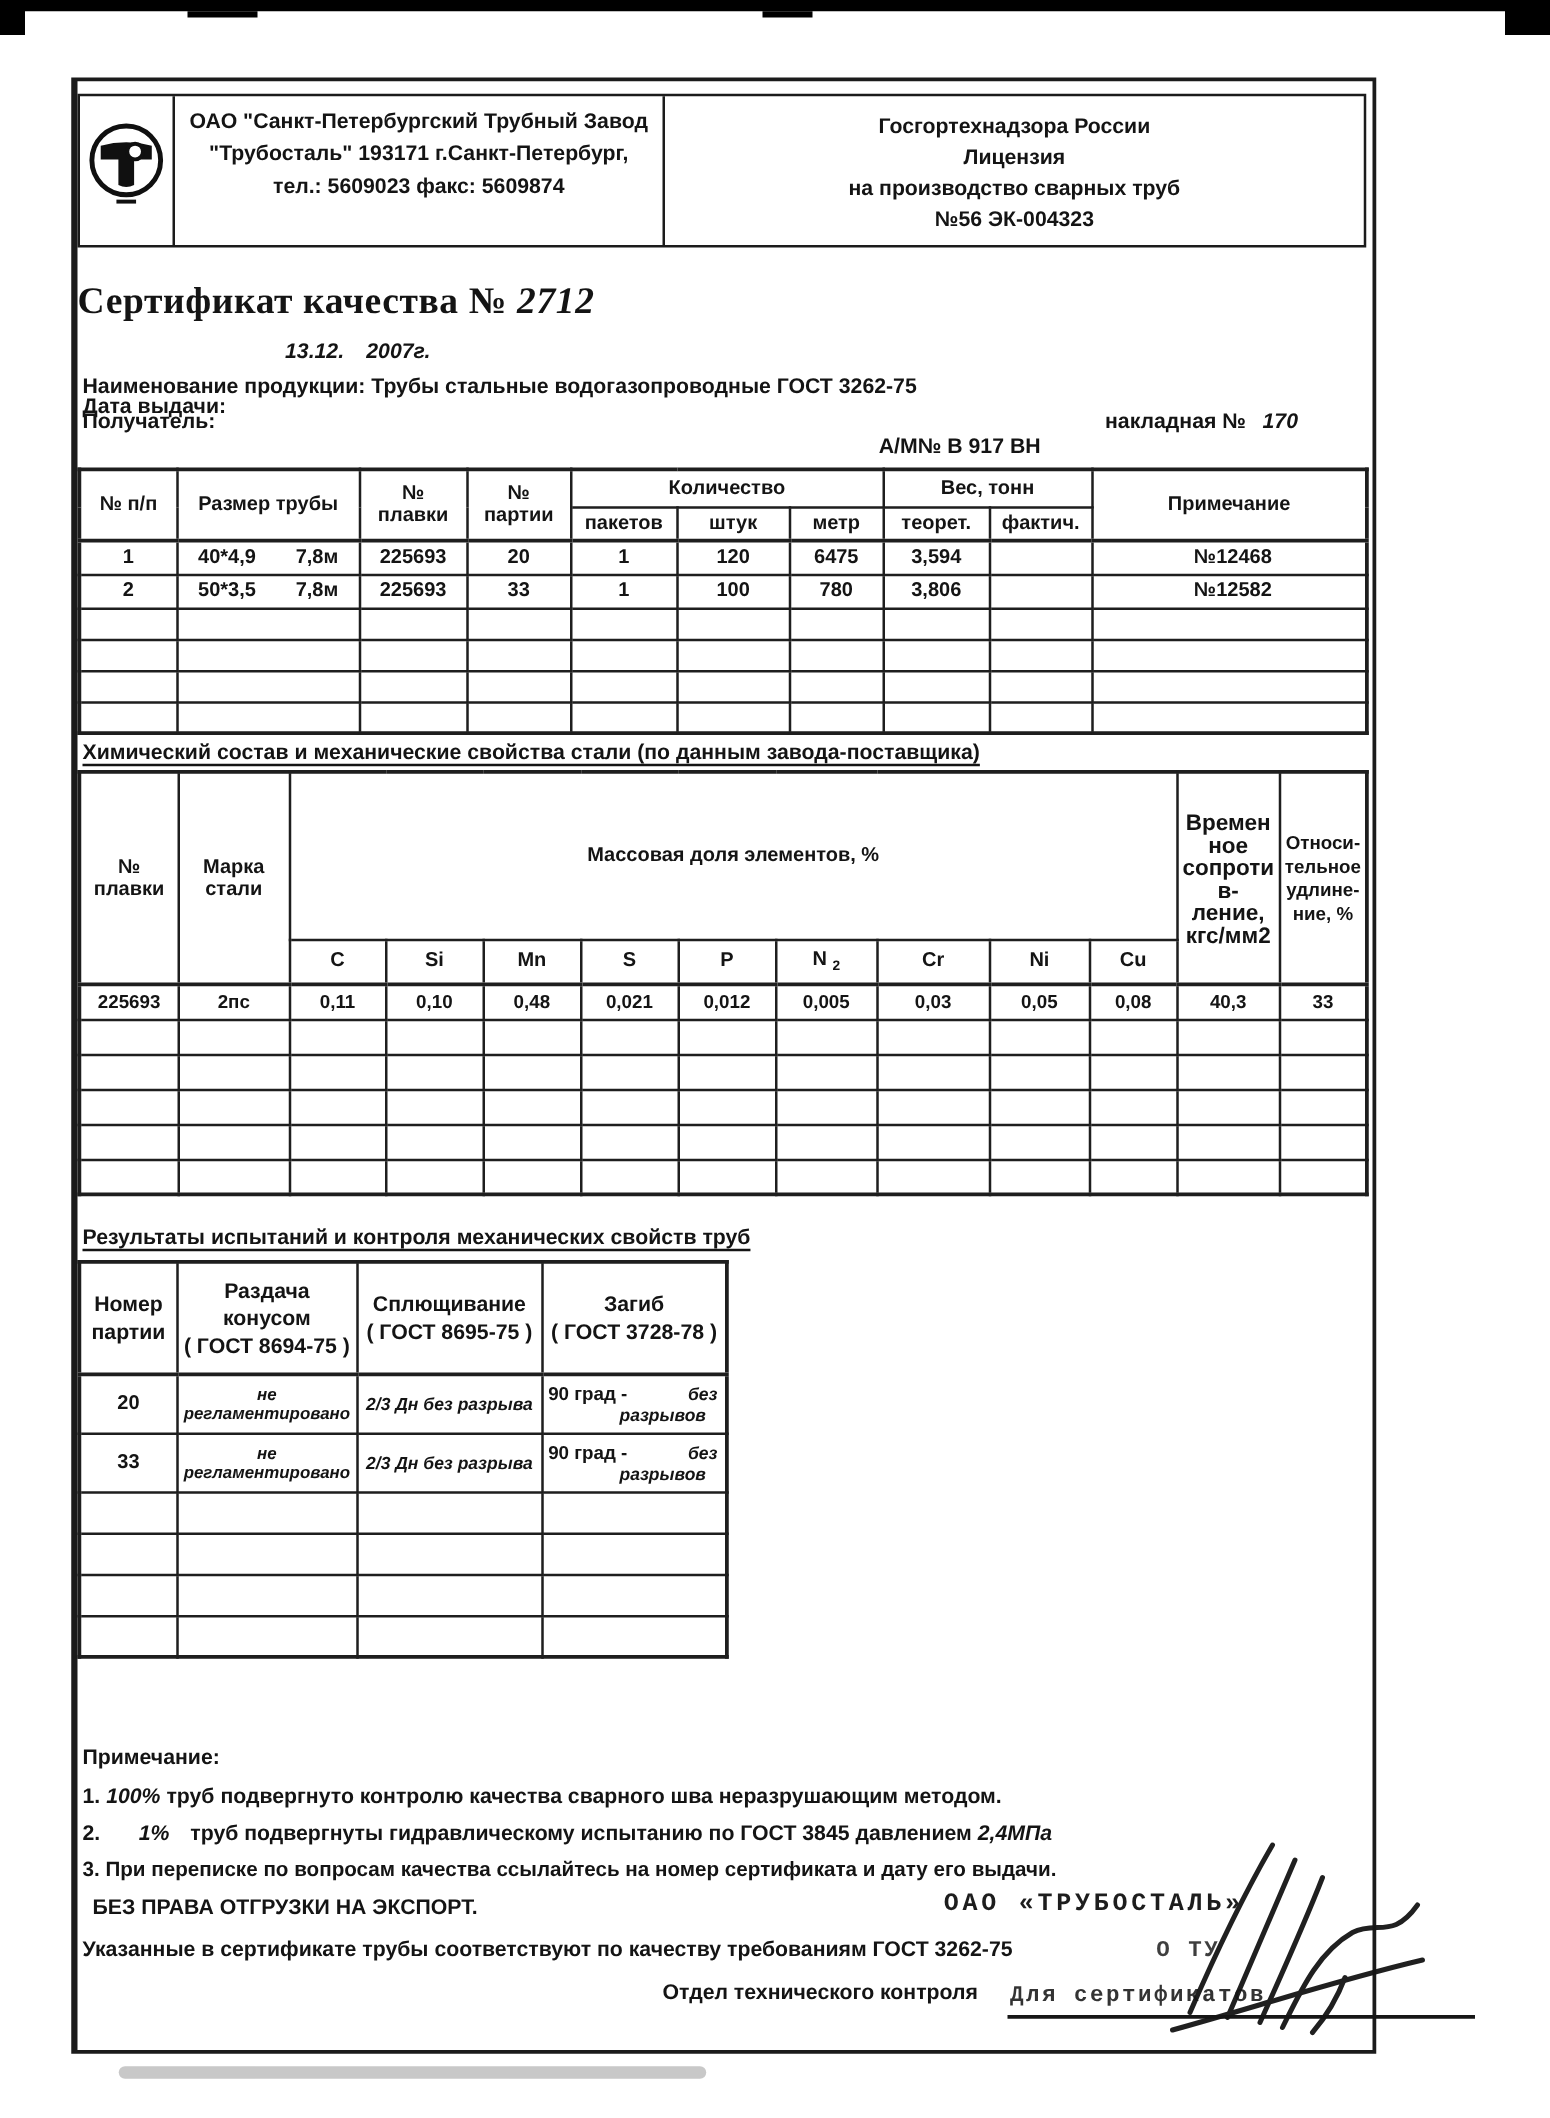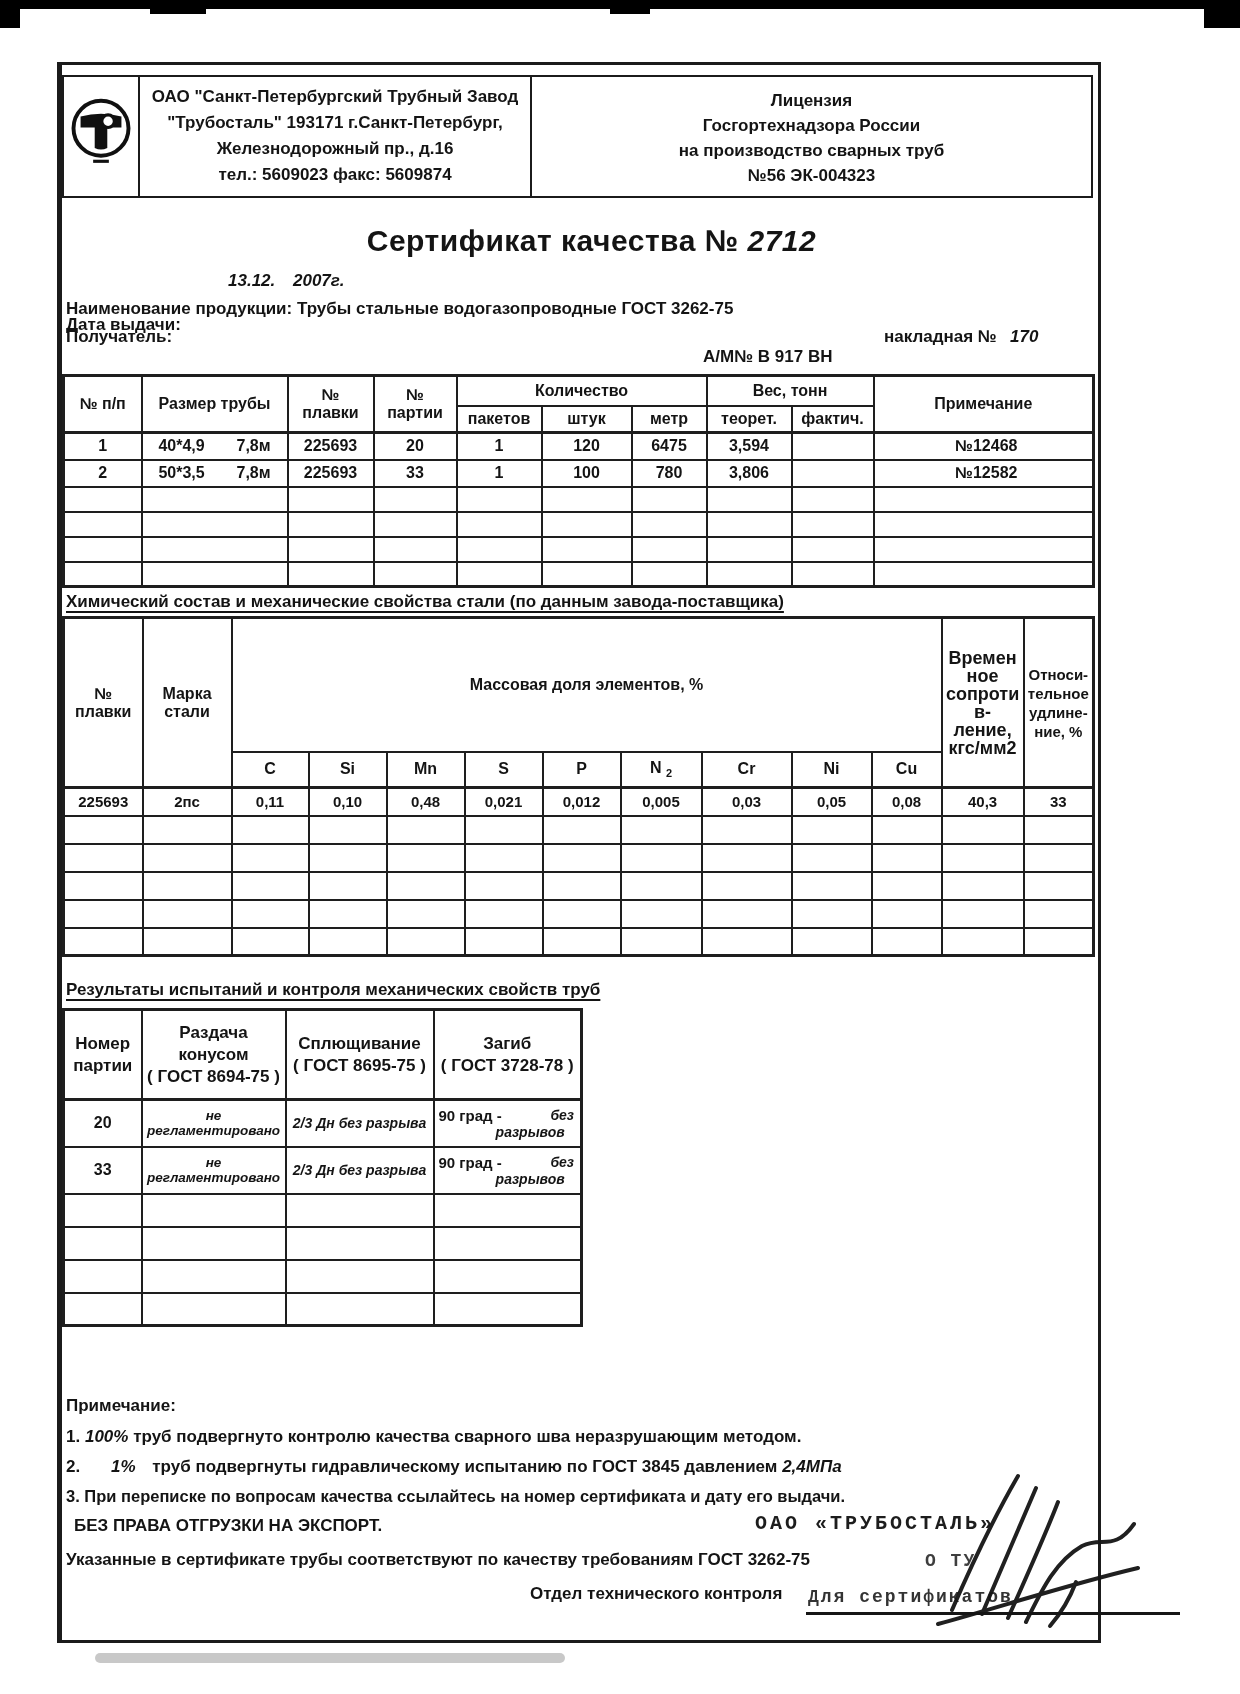--- a/index.html
+++ b/index.html
@@ -16,21 +16,21 @@
   .scan-nub2{left:610px;top:9px;width:40px;height:5px;background:#000;}
   .scan-smudge{left:95px;top:1653px;width:470px;height:10px;background:#ababab;opacity:.65;border-radius:5px;}
   
   .doc-border{left:57px;top:62px;width:1036px;height:1575px;border:3px solid #1b1b1b;border-left-width:5px;}
   
   .head-box{left:62px;top:75px;width:1031px;height:123px;border:2px solid #1b1b1b;display:flex;box-sizing:border-box;}
   .head-logo{width:76px;border-right:2px solid #1b1b1b;display:flex;align-items:flex-start;justify-content:center;padding-top:8px;box-sizing:border-box;}
   .head-company{width:392px;border-right:2px solid #1b1b1b;box-sizing:border-box;text-align:center;padding-top:7px;font-size:17px;line-height:26px;font-weight:700;}
   .head-license{flex:1;text-align:center;padding-top:11px;font-size:17px;line-height:25px;font-weight:700;}
   
-  .title{left:76px;top:224px;width:1031px;text-align:center;font-size:30px;font-weight:700;letter-spacing:.5px;}
+  .title{left:62px;top:224px;width:1031px;font-size:30px;font-weight:700;letter-spacing:.5px;font-family:Liberation Serif, serif;}
   .meta{font-size:17px;font-weight:700;}
   
   .grid{border-collapse:collapse;table-layout:fixed;border:3px solid #1e1e1e;}
   .grid th,.grid td{border:2px solid #1e1e1e;padding:0;text-align:center;vertical-align:middle;
        font-weight:700;color:#141414;overflow:hidden;}
   .grid .thickb{border-bottom-width:3px;}
   .fs16{font-size:16px;}
   .fs15{font-size:15px;}
   .sizecell{display:flex;justify-content:space-around;align-items:center;}
   .note-cell{text-align:right;padding-left:6px !important;}
@@ -66,26 +66,25 @@
       <svg width="66" height="96" viewBox="0 0 84 100">
         <circle cx="42" cy="44" r="35" fill="#fff" stroke="#101010" stroke-width="5"></circle>
         <path d="M16 29 q26 -7 52 0 l0 14 -18 0 0 26 q-8 4 -16 0 l0 -26 -18 0 z" fill="#101010"></path>
         <circle cx="51" cy="35" r="8" fill="#fff" stroke="#101010" stroke-width="4"></circle>
         <rect x="32" y="84" width="20" height="4" fill="#101010"></rect>
       </svg>
     </div>
     <div class="head-company">
       <div>ОАО "Санкт-Петербургский Трубный Завод</div>
       <div>"Трубосталь"  193171  г.Санкт-Петербург,</div>
-      <div>Железнодорожный пр., д.16</div>
       <div>тел.: 5609023    факс: 5609874</div>
     </div>
     <div class="head-license">
+      <div>Госгортехнадзора России</div>
       <div>Лицензия</div>
-      <div>Госгортехнадзора России</div>
       <div>на производство сварных труб</div>
       <div>№56     ЭК-004323</div>
     </div>
   </div>
 
   <div class="abs title">
     <span>Сертификат качества №</span>
     <span class="i">2712</span>
   </div>
 

